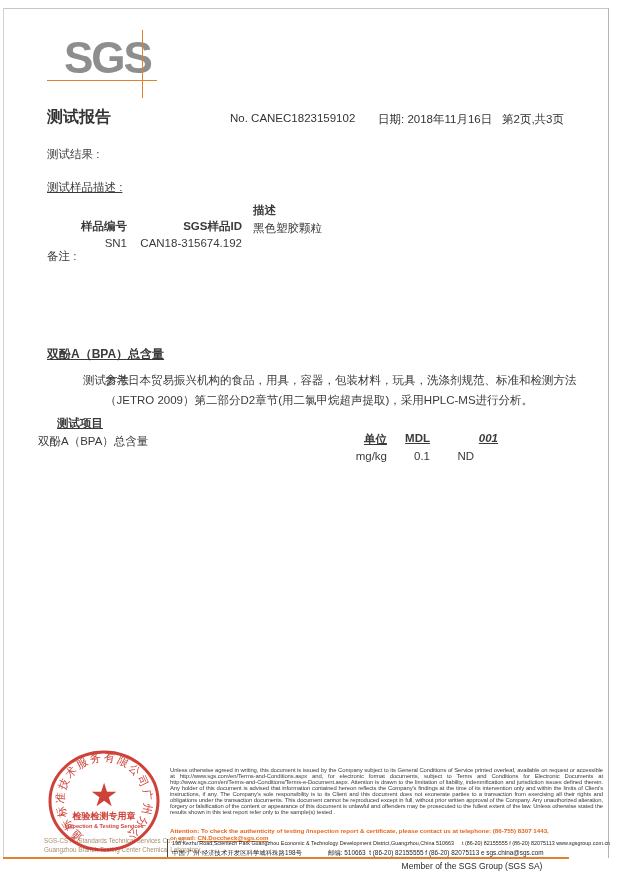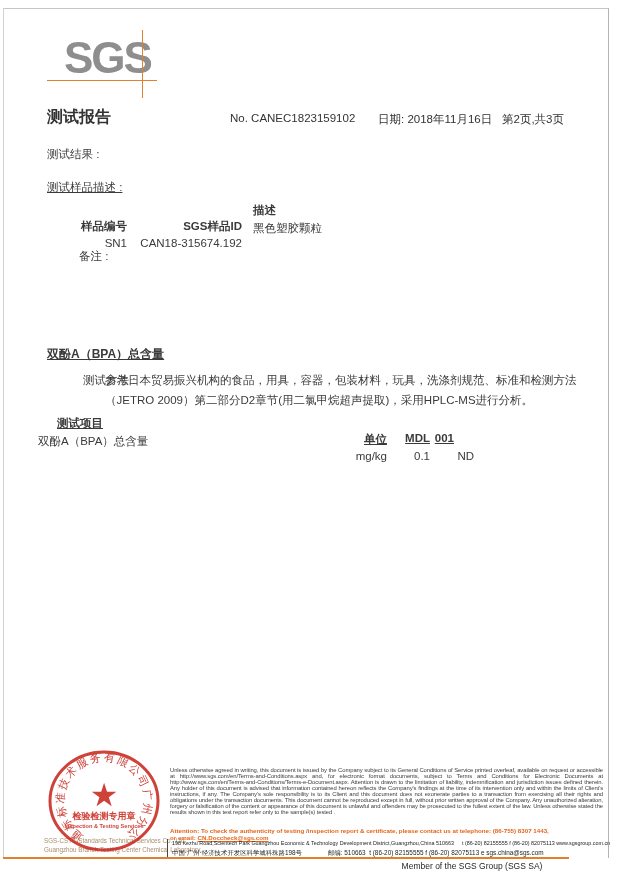--- a/index.html
+++ b/index.html
@@ -28,31 +28,31 @@
   .sec-results { left:47px; top:147px; }
   .sample-heading { left:47px; top:180px; font-weight:400; text-decoration:underline; }
   .cell-c { text-align:right; display:inline-block;margin-top:16px; }
   .bold { font-weight:bold; }
   .sh1 { left:47px;  top:203px; width:80px; }
   .sh2 { left:130px; top:203px; width:112px; }
   .sh3 { left:253px; top:203px; }
   .sr1 { left:47px;  top:221px; width:80px; }
   .sr2 { left:130px; top:221px; width:112px; }
   .sr3 { left:253px; top:221px; }
-  .notes-label { left:47px; top:249px;margin-left:32px; }
+  .notes-label { left:47px; top:249px; }
   .notes { left:105px; top:266px; line-height:18.5px; }
   .bpa-heading { left:47px; top:346px; font-size:12px; font-weight:bold; text-decoration:underline; }
   .method-label { left:47px; top:373px;margin-left:36px; }
   .method-text { left:105px; top:371px; width:487px; line-height:19.5px; }
   
   .u { text-decoration:underline; }
   .rt-h-item { left:57px;  top:416px; font-weight:bold; }
   .rt-h-unit { left:345px; top:416px; width:42px; font-weight:bold; }
   .rt-h-mdl  { left:394px; top:416px; width:36px; font-weight:bold; }
-  .rt-h-001  { left:416px; top:416px; width:38px; font-weight:bold; }
+  .rt-h-001  { left:460px; top:416px; width:38px; font-weight:bold; font-style:italic; }
   .rt-item   { left:38px;  top:434px; }
   .rt-unit   { left:345px; top:434px; width:42px; }
   .rt-mdl    { left:394px; top:434px; width:36px; }
   .rt-val    { left:436px; top:434px; width:38px; }
   
   .company1 { left:44px; top:837px; font-size:6.3px; color:#aa8f6c; white-space:nowrap; }
   .company2 { left:44px; top:846px; font-size:6.3px; color:#aa8f6c; white-space:nowrap; }
   .legal { left:170px; top:767px; width:433px; font-size:5.9px; line-height:6px;
            color:#404040; text-align:justify; letter-spacing:-0.1px; }
   .attention { left:170px; top:827px; width:433px; font-size:6.2px; line-height:7px;

